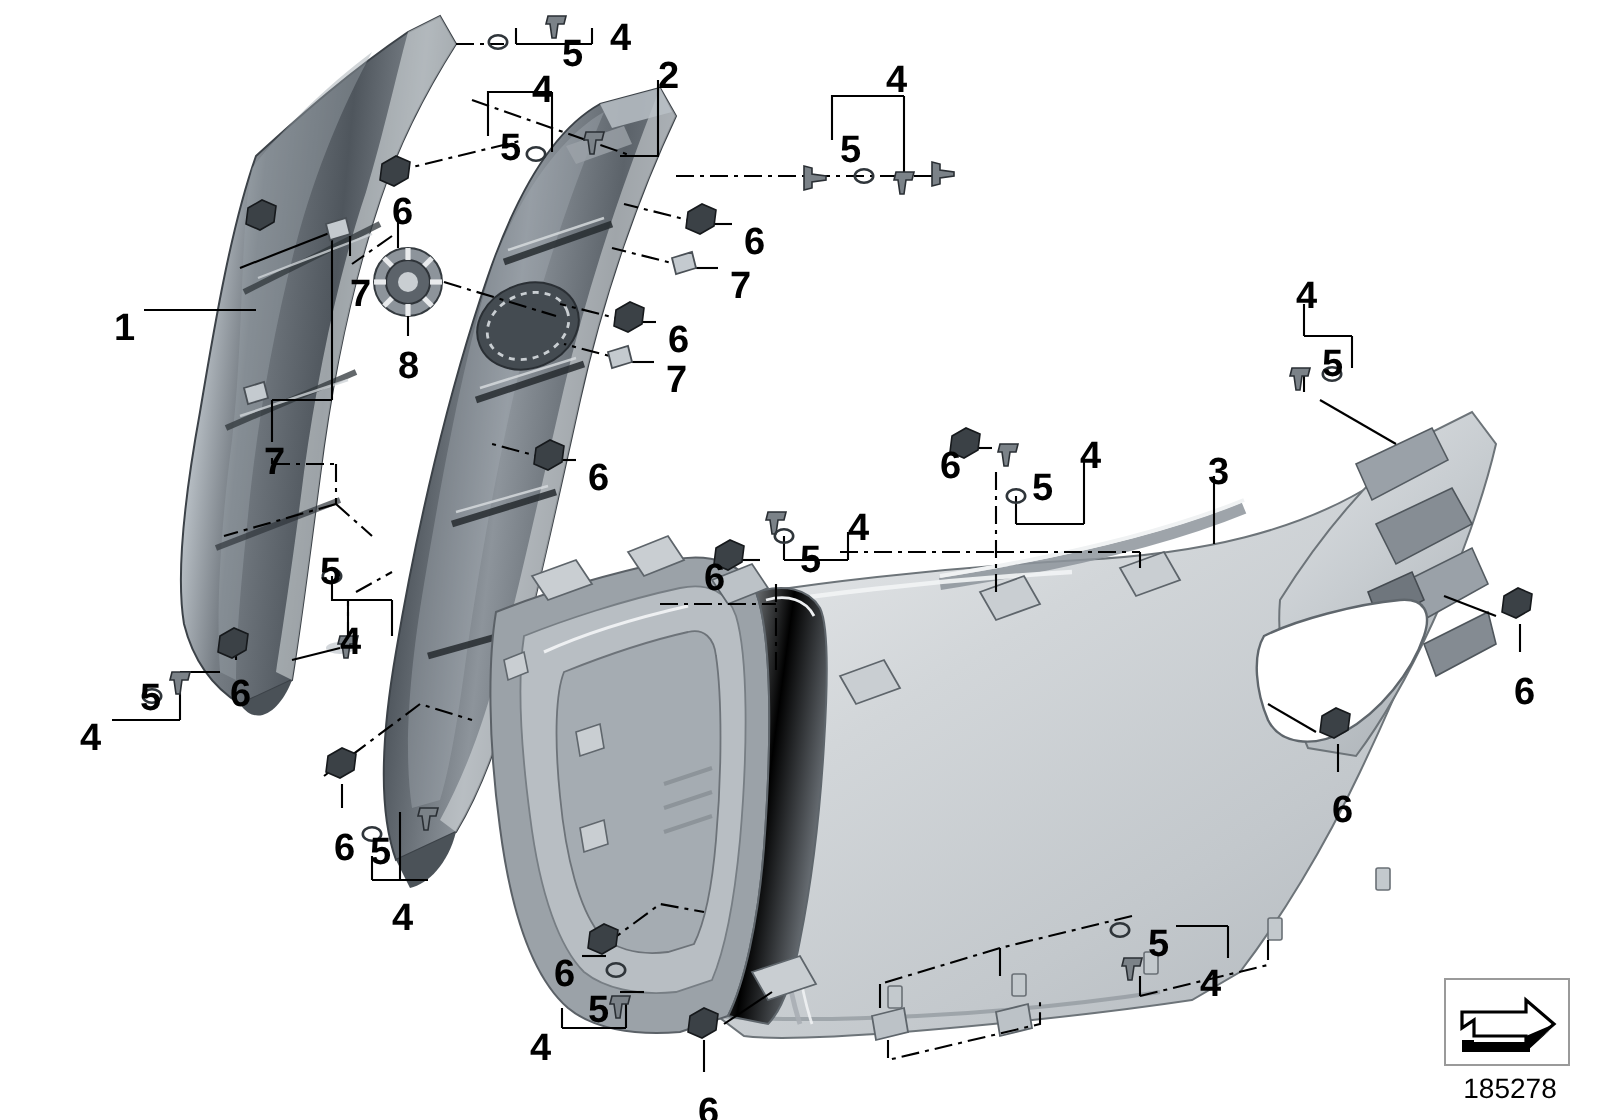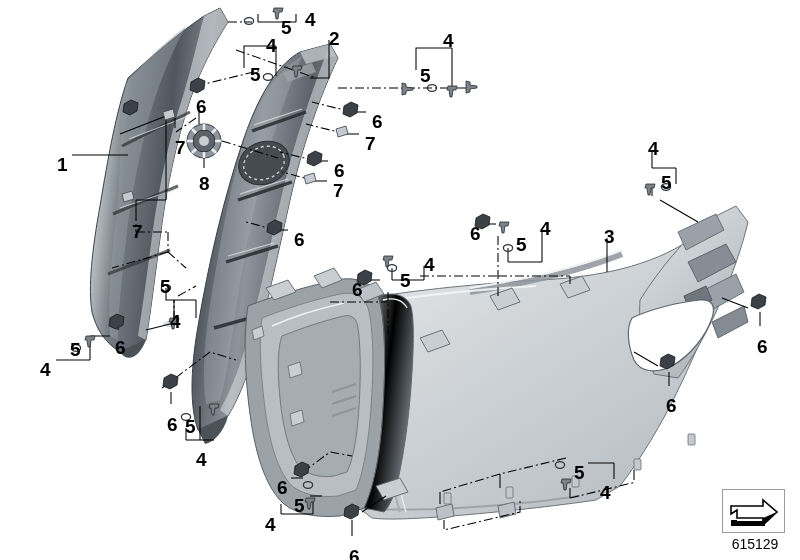--- a/index.html
+++ b/index.html
@@ -545,15 +545,15 @@
   <div class="lbl n" style="left:600px;top:483px;">4</div>
 
   <div id="plate">
     <svg width="61" height="42" viewBox="0 0 61 42">
       <path d="M8,16 L8,24 L14,20 L14,28 L40,28 L40,34 L54,22 L40,10 L40,16 Z" fill="#ffffff" stroke="#000000" stroke-width="1.6" stroke-linejoin="miter"></path>
       <path d="M8,30 L8,36 L40,36 L52,25 L40,34 L14,34 L14,30 Z" fill="#000000"></path>
       <path d="M40,28 L54,22 L40,34 Z" fill="#000000"></path>
       <rect x="8" y="31" width="34" height="5" fill="#000000"></rect>
     </svg>
   </div>
-  <div id="partno">615129</div>
+  <div id="partno">185278</div>
 
 </div>
 
 </body></html>

